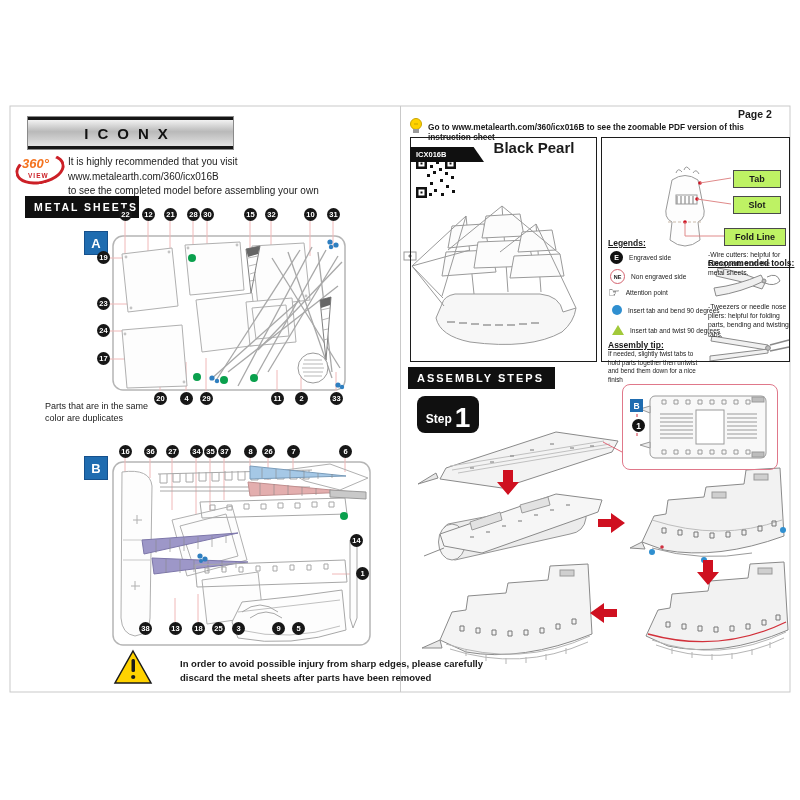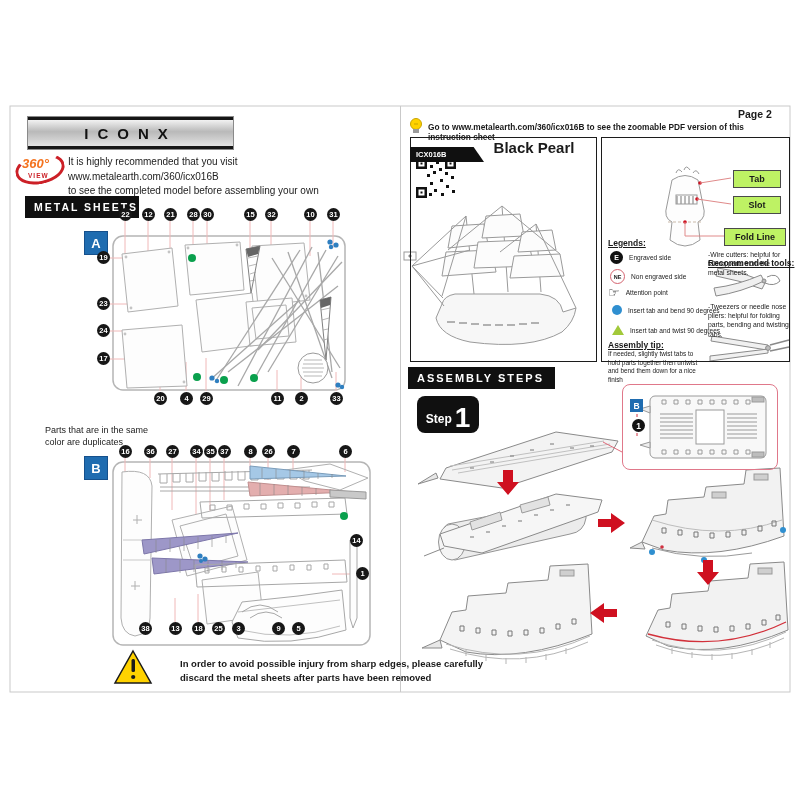--- a/index.html
+++ b/index.html
@@ -418,21 +418,21 @@
 <span class="pn" style="left:97px;top:297px">23</span>
 <span class="pn" style="left:97px;top:324px">24</span>
 <span class="pn" style="left:97px;top:352px">17</span>
 <span class="pn" style="left:154px;top:392px">20</span>
 <span class="pn" style="left:180px;top:392px">4</span>
 <span class="pn" style="left:200px;top:392px">29</span>
 <span class="pn" style="left:271px;top:392px">11</span>
 <span class="pn" style="left:295px;top:392px">2</span>
 <span class="pn" style="left:330px;top:392px">33</span>
 
-<div class="note7" style="left:45px;top:400px;font-size:9px;white-space:pre-line;margin-top:24px;">Parts that are in the same
+<div class="note7" style="left:45px;top:400px;font-size:9px;white-space:pre-line;">Parts that are in the same
 color are duplicates</div>
 
 <span class="pn" style="left:119px;top:445px">16</span>
 <span class="pn" style="left:144px;top:445px">36</span>
 <span class="pn" style="left:166px;top:445px">27</span>
 <span class="pn" style="left:190px;top:445px">34</span>
 <span class="pn" style="left:204px;top:445px">35</span>
 <span class="pn" style="left:218px;top:445px">37</span>
 <span class="pn" style="left:244px;top:445px">8</span>
 <span class="pn" style="left:262px;top:445px">26</span>

